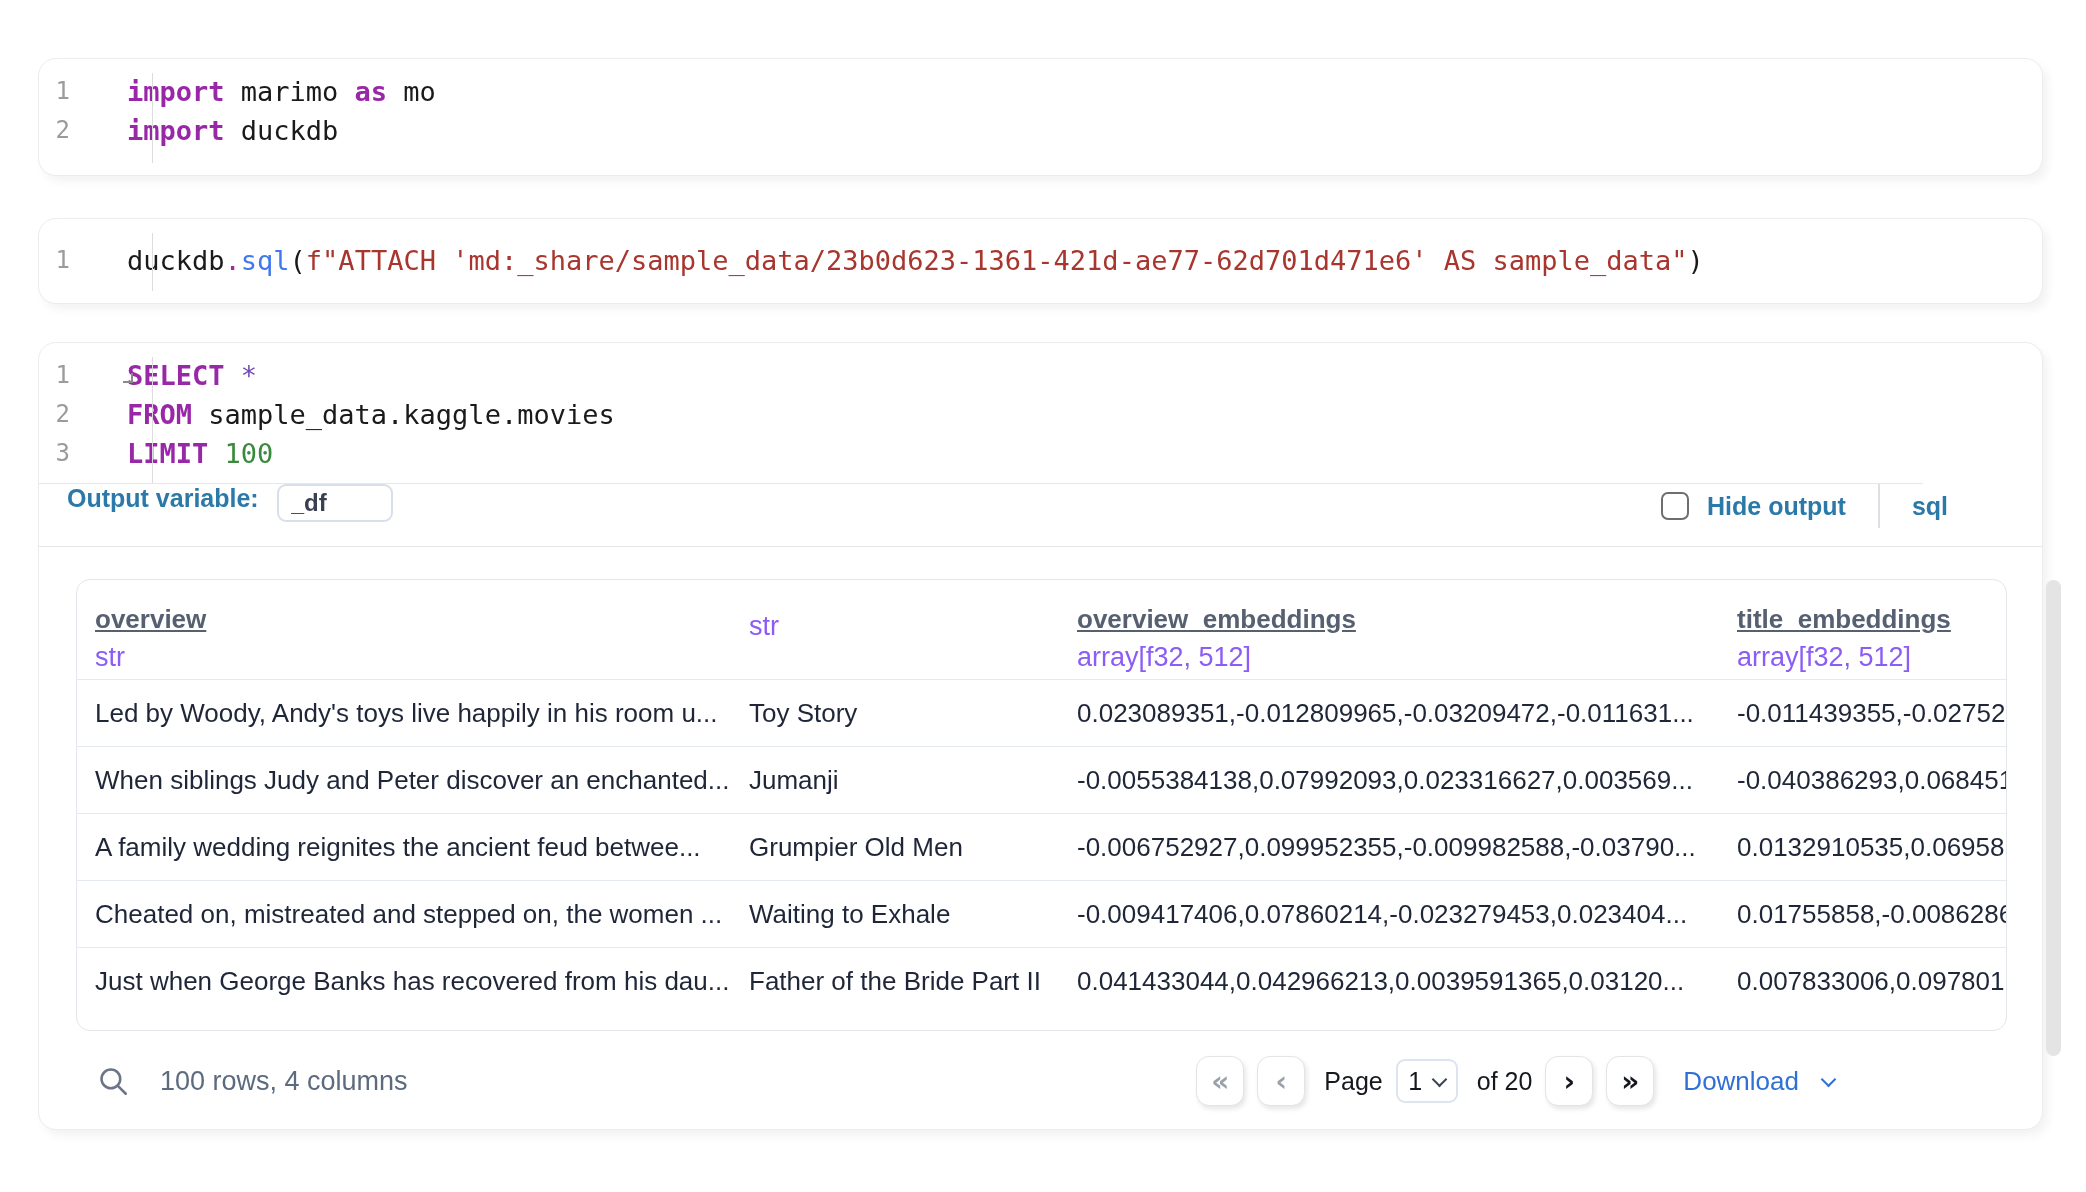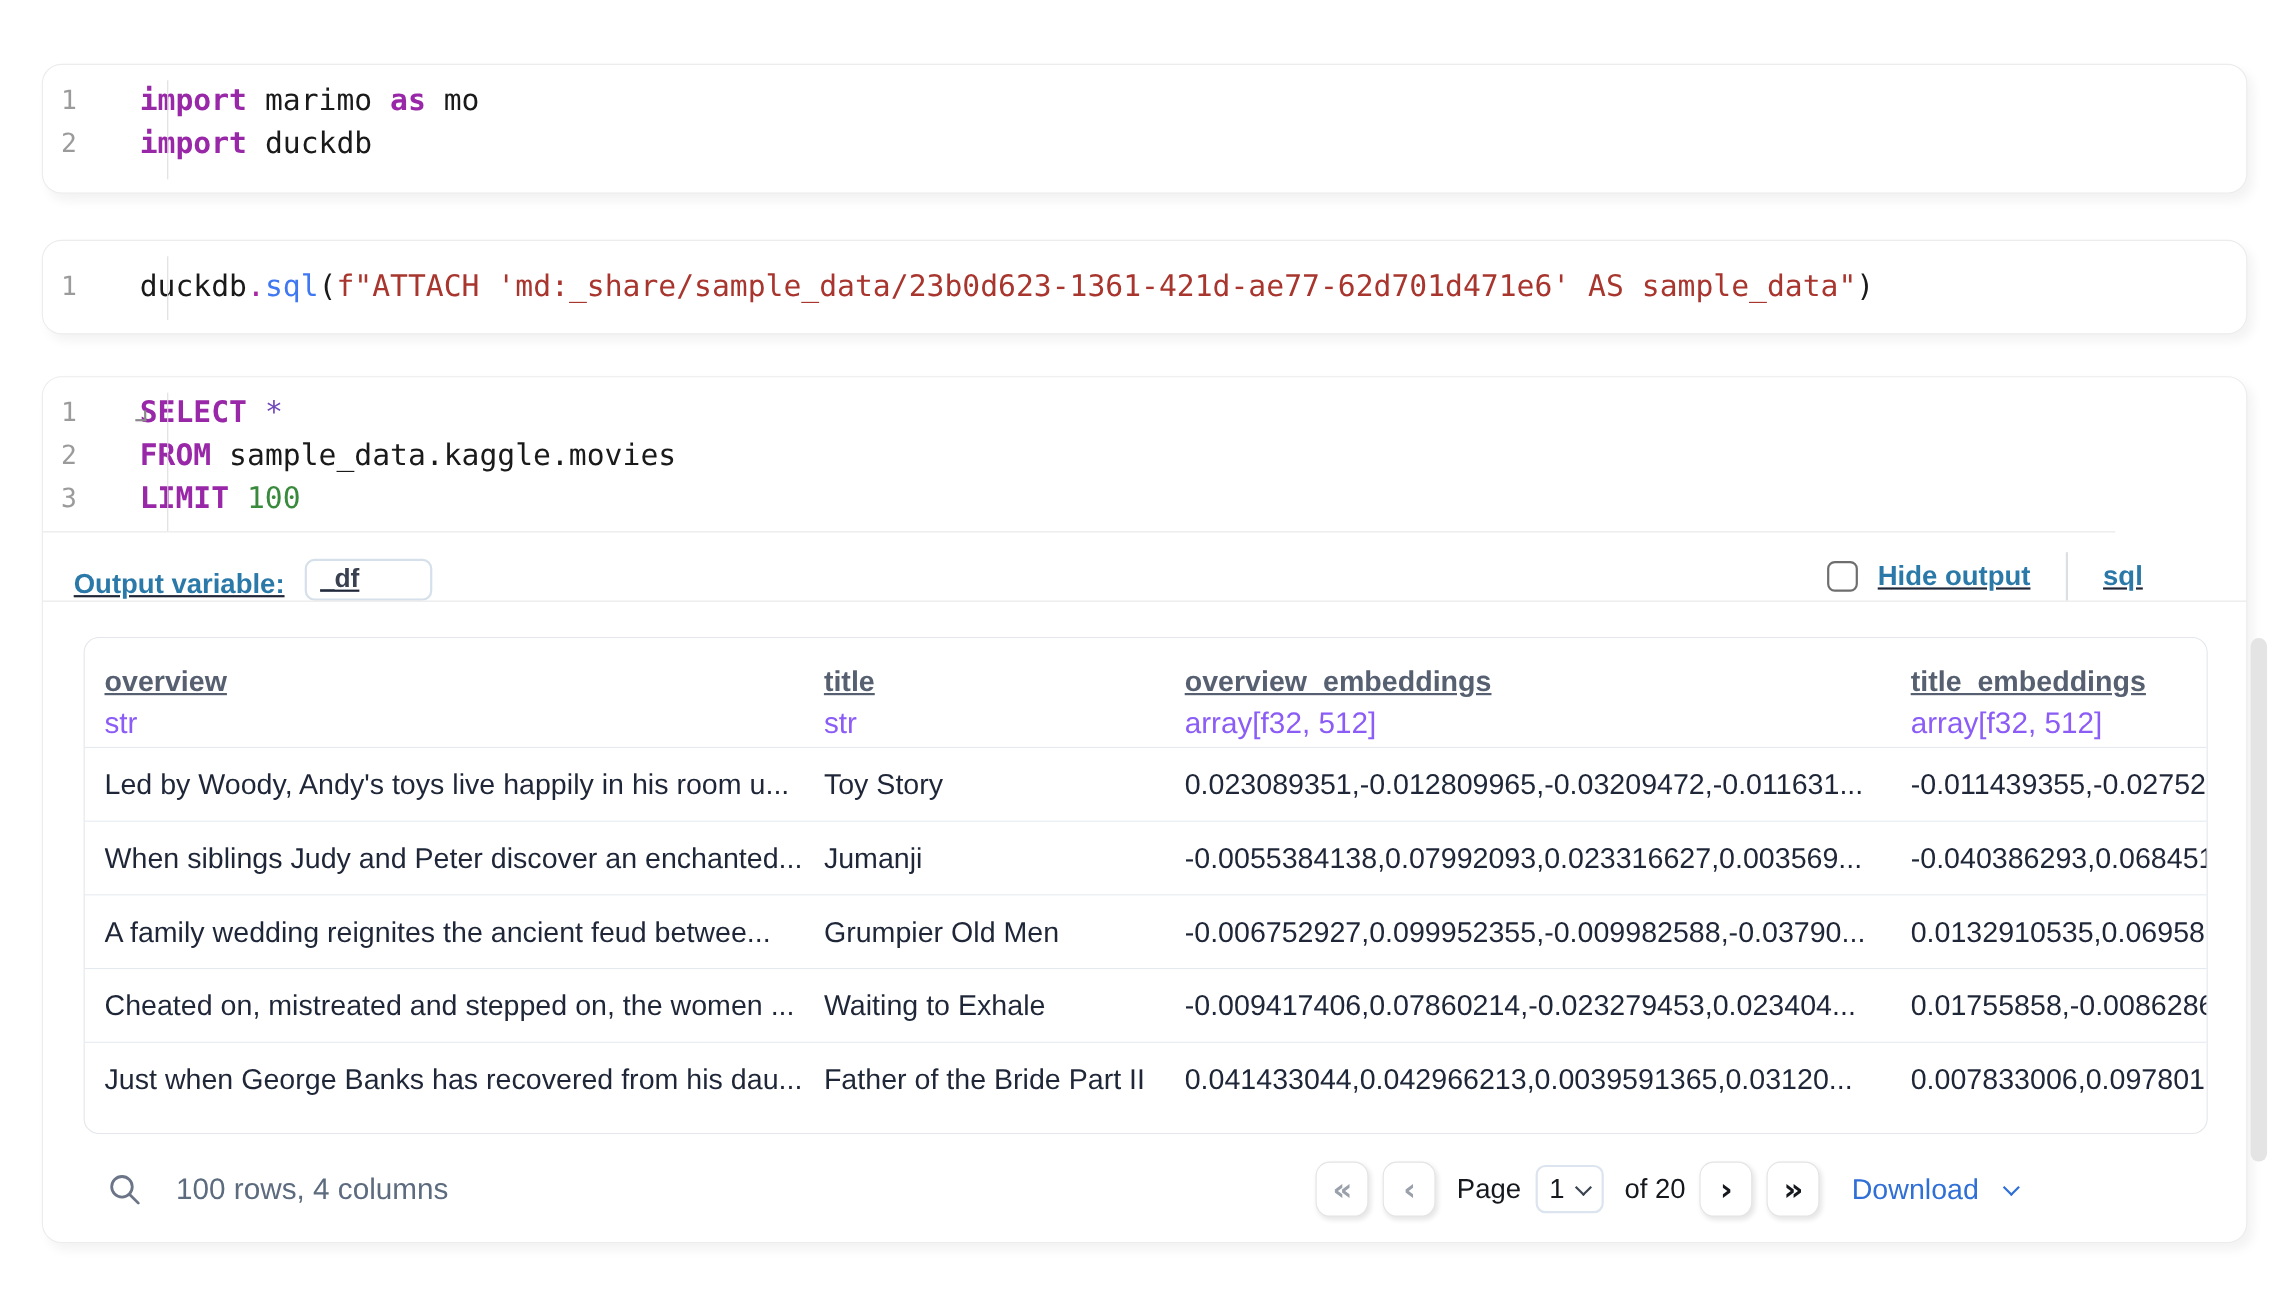--- a/index.html
+++ b/index.html
@@ -34,21 +34,21 @@
 
   .chev{display:inline-block;width:11px;height:11px;border-right:3px solid currentColor;
         border-bottom:3px solid currentColor;transform:rotate(45deg);}
   .fold-chev{position:absolute;left:84px;top:370px;width:8px;height:8px;border-width:2px;
         color:#8a8a8a;border-right:2px solid currentColor;border-bottom:2px solid currentColor;}
   .c3 .fold-chev{top:30px;}
 
   
   .div1{position:absolute;left:0;top:140px;width:1884px;height:1px;background:#e7e7e7;}
   .div2{position:absolute;left:0;right:0;top:203px;height:1px;background:#e7e7e7;}
-  .obar{position:absolute;left:0;right:0;top:141px;height:62px;display:flex;align-items:flex-end;text-decoration:underline;}
+  .obar{position:absolute;left:0;right:0;top:141px;height:62px;display:flex;align-items:flex-start;}
   .obar-label{margin-left:28px;font-size:25px;font-weight:bold;color:#2b79a9;}
   .obar-input{margin-left:18px;width:100px;height:34px;border:2px solid #d6e0ea;border-radius:9px;
         font-family:"Liberation Sans",sans-serif;font-size:24px;font-weight:bold;color:#394150;
         padding:0 0 0 12px;outline:none;}
   .obar-right{margin-left:auto;display:flex;align-items:center;}
   .hide-cb{width:24px;height:24px;border:2.5px solid #6e6e6e;border-radius:7px;background:#fff;}
   .hide-label{margin-left:18px;font-size:25px;font-weight:bold;color:#2b79a9;}
   .vsep{margin-left:32px;width:2px;height:44px;background:#dcdfe4;}
   .lang-label{margin-left:32px;margin-right:94px;font-size:25px;font-weight:bold;color:#2b79a9;}
 
@@ -144,21 +144,20 @@
 
     <div class="div2"></div>
 
     <div class="table-card">
       <div class="tgrid thead">
         <div>
           <div class="th-name">overview</div>
           <div class="th-type">str</div>
         </div>
         <div>
-          <div class="th-name">title</div>
           <div class="th-type">str</div>
         </div>
         <div>
           <div class="th-name">overview_embeddings</div>
           <div class="th-type">array[f32, 512]</div>
         </div>
         <div>
           <div class="th-name">title_embeddings</div>
           <div class="th-type">array[f32, 512]</div>
         </div>

